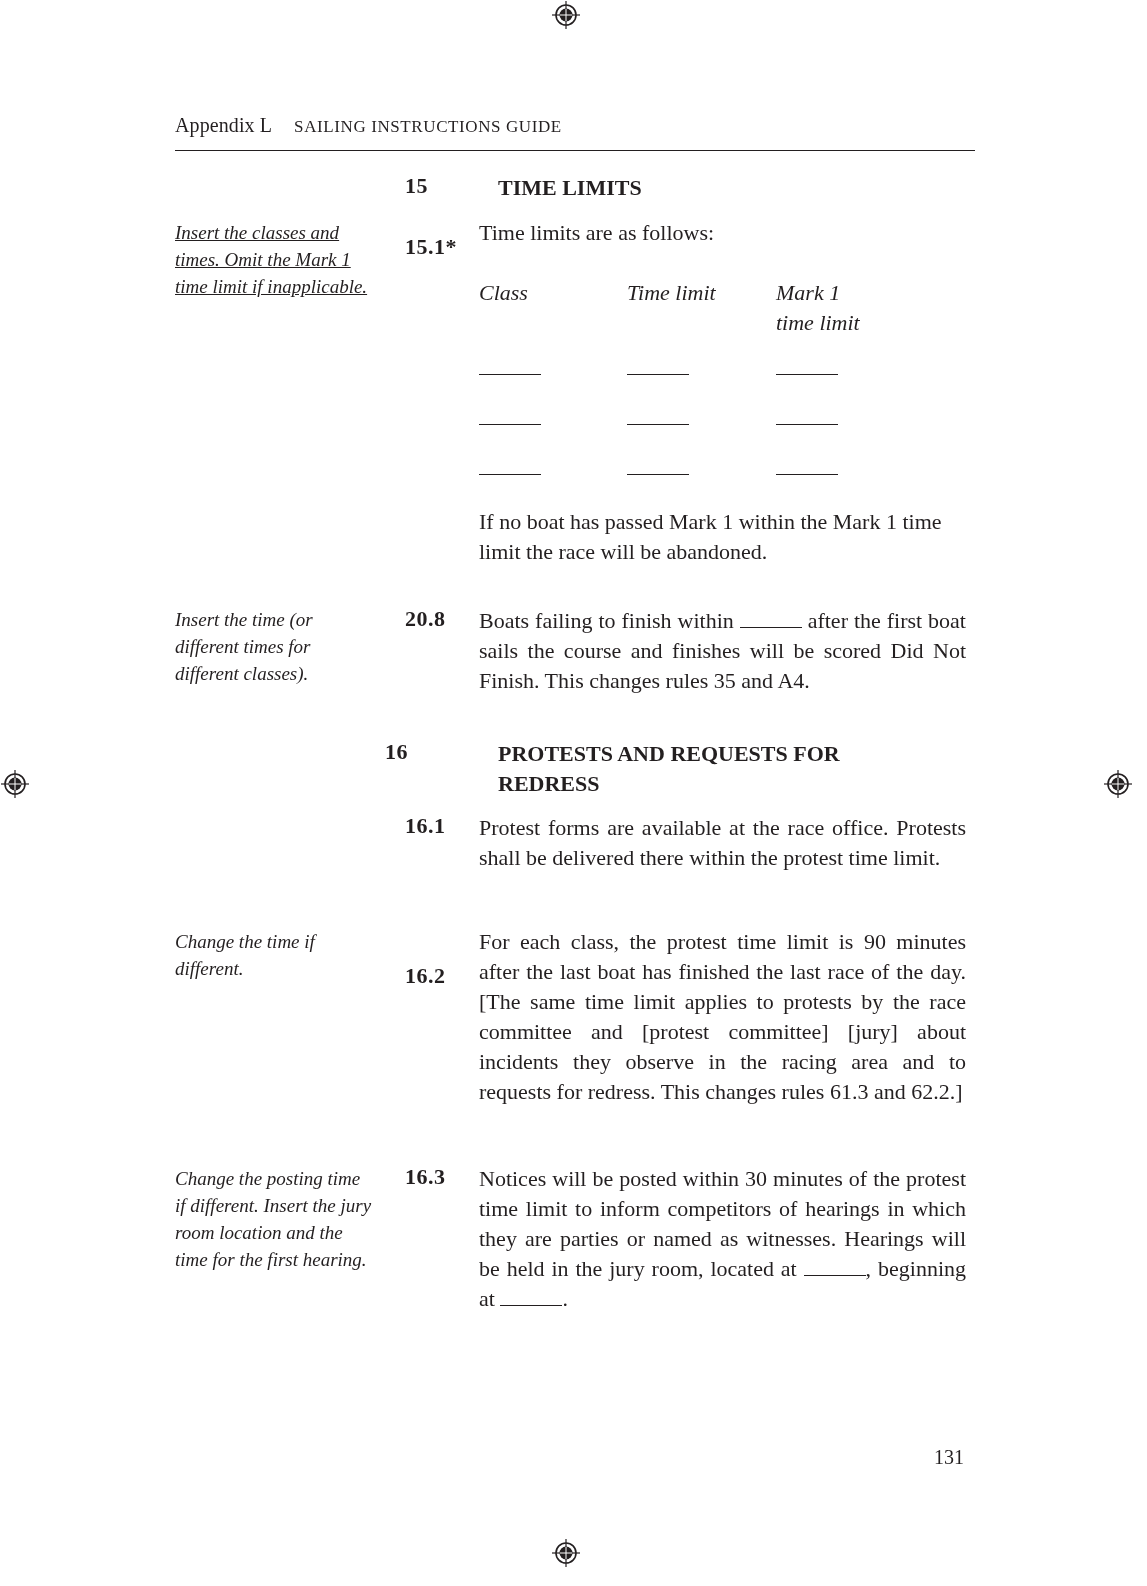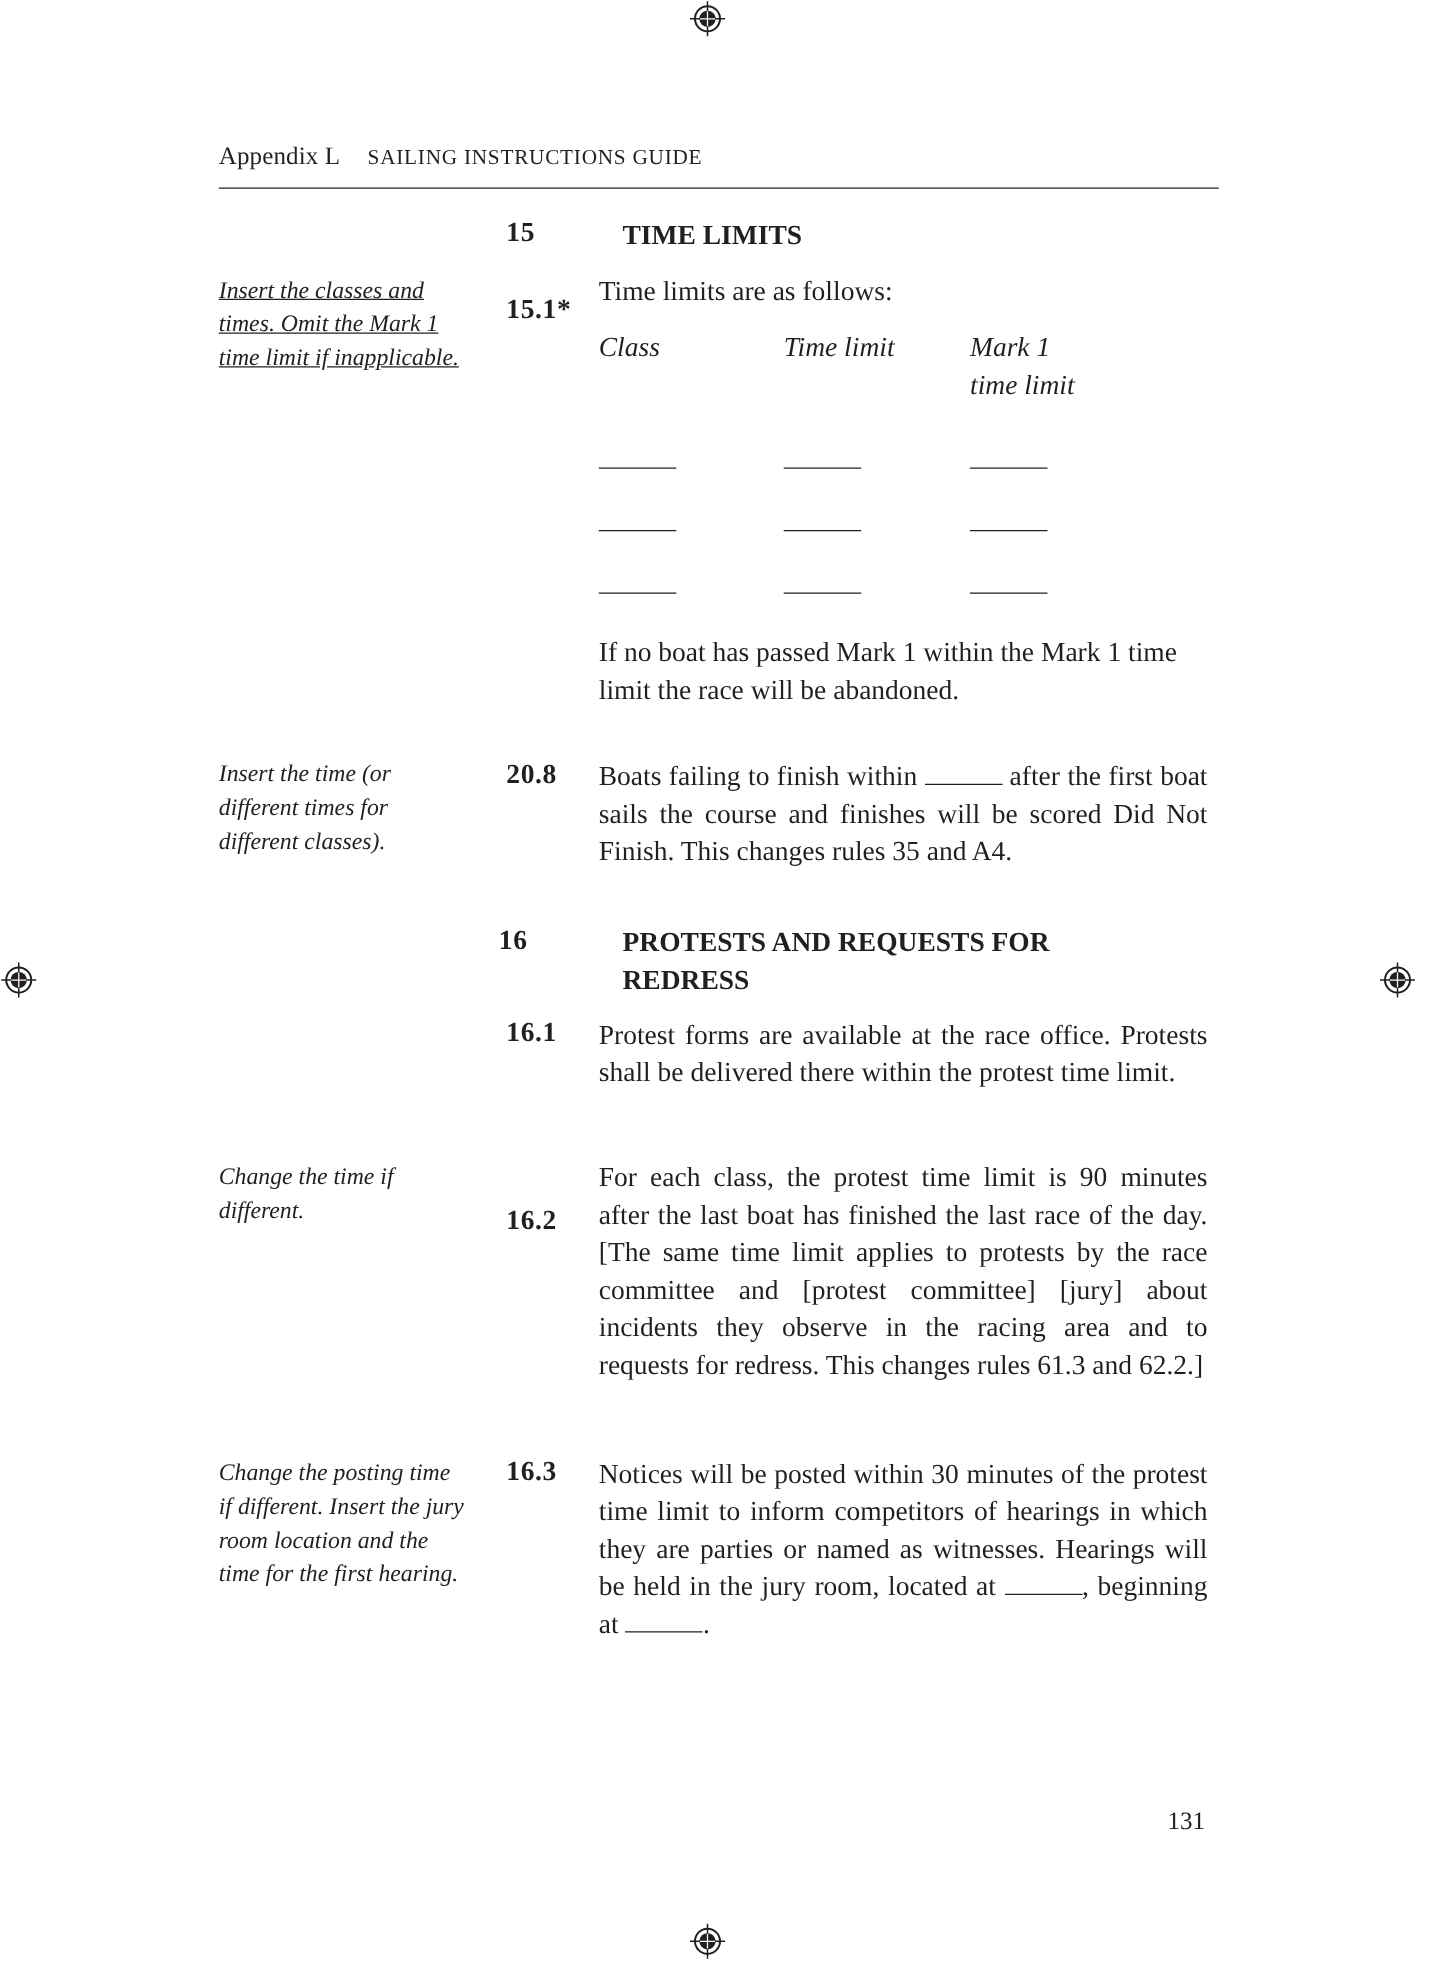--- a/index.html
+++ b/index.html
@@ -23,21 +23,21 @@
 
     .abs { position: absolute; }
     .num { font-size: 22px; font-weight: bold; letter-spacing: 0.5px; }
     .heading { font-size: 22px; font-weight: bold; line-height: 30px; width: 420px; margin-left: 19px; }
     .body-text {
       font-size: 22px; line-height: 30px; width: 487px; text-align: justify;
     }
     .note {
       font-style: italic; font-size: 19px; line-height: 27px; width: 200px; color: #231f20;
     }
-    .colhead { font-style: italic; font-size: 22px; line-height: 30px; }
+    .colhead { font-style: italic; font-size: 22px; line-height: 30px; margin-top: 15px; }
     .blank-line {
       position: absolute; height: 0; width: 62px; border-top: 1.6px solid #231f20;
     }
     .inline-blank {
       display: inline-block; width: 62px; border-bottom: 1.5px solid #231f20;
       height: 18px; vertical-align: baseline;
     }
     .page-number { font-size: 20px; }
   </style>
 </head>
@@ -112,21 +112,21 @@
 <div class="blank-line" style="left:479px; top:474px;"></div>
 <div class="blank-line" style="left:627px; top:474px;"></div>
 <div class="blank-line" style="left:776px; top:474px;"></div>
 
 <div class="abs body-text" style="left:479px; top:507px; text-align:left;">If no boat has passed Mark 1 within the Mark 1 time limit the race will be abandoned.</div>
 
 <div class="abs note" style="left:175px; top:606px;">Insert the time (or different times for different classes).</div>
 <div class="abs num" style="left:405px; top:606px;">20.8</div>
 <div class="abs body-text" style="left:479px; top:606px;"><span>Boats failing to finish within </span><span class="inline-blank"></span><span> after the first boat sails the course and finishes will be scored Did Not Finish. This changes rules 35 and A4.</span></div>
 
-<div class="abs num" style="left:399px; top:739px;">16</div>
+<div class="abs num" style="left:385px; top:739px;">16</div>
 <div class="abs heading" style="left:479px; top:739px; width:400px;">PROTESTS AND REQUESTS FOR REDRESS</div>
 
 <div class="abs num" style="left:405px; top:813px;">16.1</div>
 <div class="abs body-text" style="left:479px; top:813px;">Protest forms are available at the race office. Protests shall be delivered there within the protest time limit.</div>
 
 <div class="abs note" style="left:175px; top:928px;">Change the time if different.</div>
 <div class="abs num" style="left:405px; top:927px;margin-top:36px;">16.2</div>
 <div class="abs body-text" style="left:479px; top:927px;">For each class, the protest time limit is 90 minutes after the last boat has finished the last race of the day. [The same time limit applies to protests by the race committee and [protest committee] [jury] about incidents they observe in the racing area and to requests for redress. This changes rules 61.3 and 62.2.]</div>
 
 <div class="abs note" style="left:175px; top:1165px;">Change the posting time if different. Insert the jury room location and the time for the first hearing.</div>

